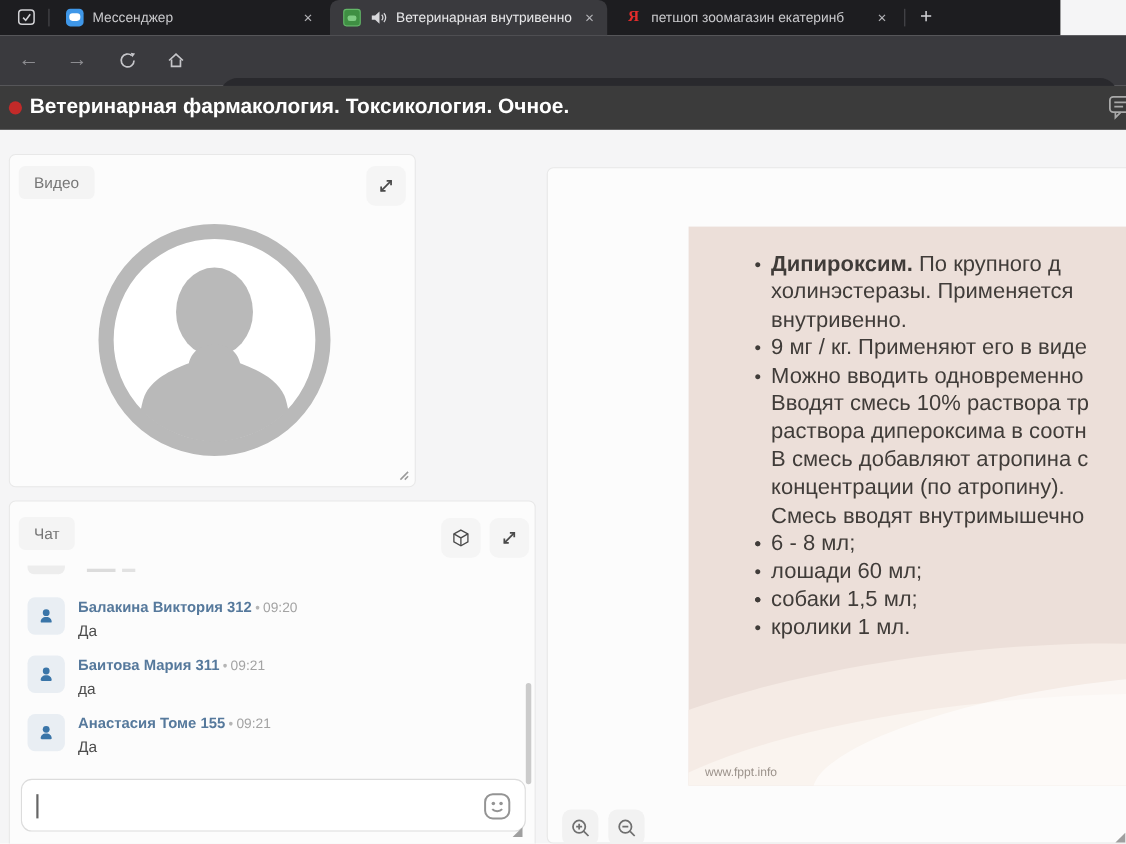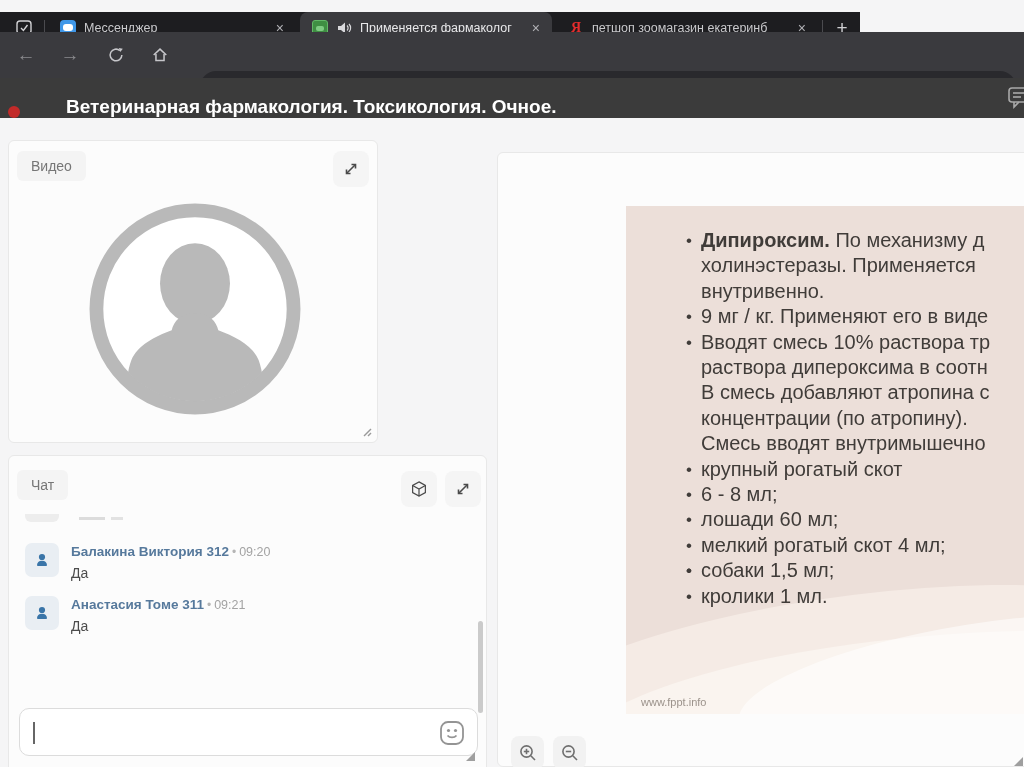--- a/index.html
+++ b/index.html
@@ -2,21 +2,21 @@
 <html><head>
 <meta charset="utf-8">
 <style>
   * { margin:0; padding:0; box-sizing:border-box; }
   html,body { width:1024px; height:767px; }
   #screen {
     position:relative; width:1024px; height:767px; overflow:hidden;
     background:#f5f5f6; font-family:"Liberation Sans", sans-serif;
   }
   
-  .tabbar { position:absolute; left:0; top:12px; width:860px; height:32px; background:#1d1d20; }
+  .tabbar { position:absolute; left:0; top:0; width:964px; height:32px; background:#1d1d20; }
   .ws-btn { position:absolute; left:12px; top:6px; width:24px; height:20px; display:flex; align-items:center; justify-content:center; }
   .tab-divider { position:absolute; top:8px; width:1px; height:16px; background:#4b4b4f; }
   .tab { position:absolute; top:0; height:32px; display:flex; align-items:center; gap:8px; padding:0 8px 0 12px; color:#c9c9cc; font-size:12.5px; white-space:nowrap; overflow:hidden; }
   .tab.active { background:#3a3a3e; border-radius:8px 8px 0 0; color:#e8e8ea; }
   .tab .label { flex:1 1 auto; overflow:hidden; white-space:nowrap; }
   .tab .close { flex:0 0 auto; font-size:14px; color:#b2b2b6; padding:0 4px; }
   .favicon { width:16px; height:16px; flex:0 0 auto; display:flex; align-items:center; justify-content:center; }
   .msgr { width:16px; height:16px; border-radius:4px; background:#3f97e8; position:relative; }
   .msgr::after { content:""; position:absolute; left:3px; top:4px; width:10px; height:7px; background:#fff; border-radius:3px; }
   .pruff { width:16px; height:16px; border-radius:3px; background:#3f8f43; border:1px solid #63b868; position:relative; }
@@ -24,21 +24,21 @@
   .ya { color:#e52c2c; font-weight:bold; font-size:14px; font-family:"Liberation Serif", serif; }
   .newtab { position:absolute; left:828px; top:2px; width:28px; height:28px; color:#cfcfd2; font-size:19px; display:flex; align-items:center; justify-content:center; }
   .toolbar { position:absolute; left:0; top:32px; width:1024px; height:46px; background:#3a3a3e; }
   .navbtn { position:absolute; top:10px; width:28px; height:26px; display:flex; align-items:center; justify-content:center; font-size:19px; }
   .nav-dim { color:#8c8c90; }
   .nav-lit { color:#c6c6ca; }
   .urlbar { position:absolute; left:200px; top:39px; width:816px; height:32px; background:#29292d; border-radius:16px; display:flex; align-items:center; padding:0 16px; gap:10px; }
   .url-domain { color:#e9e9ea; font-size:14px; }
   .url-path { color:#8f8f94; font-size:14px; }
   
-  .webhead { position:absolute; left:0; top:78px; width:1024px; height:40px; background:#3b3b3b; display:flex; align-items:flex-end;gap:39px; }
+  .webhead { position:absolute; left:0; top:78px; width:1024px; height:40px; background:#3b3b3b; display:flex; align-items:center; }
   .livedot { width:12px; height:12px; border-radius:50%; margin-left:8px; flex:0 0 auto; }
   .webtitle { color:#fff; font-weight:bold; font-size:19px; margin-left:7px; white-space:nowrap; }
   .head-chaticon { position:absolute; right:-8px; top:9px; width:24px; height:22px; }
   
   .card { position:absolute; background:#fcfcfc; border:1px solid #e8e8e8; border-radius:6px; }
   .pill { position:absolute; background:#f4f4f4; border-radius:6px; color:#767676; font-size:14px; padding:7px 14px; }
   .sqbtn { position:absolute; width:36px; height:36px; background:#f5f5f5; border-radius:8px; display:flex; align-items:center; justify-content:center; }
   .rs-handle { position:absolute; width:10px; height:10px; }
   
   #video-card { left:8px; top:140px; width:370px; height:303px; }
@@ -103,21 +103,21 @@
       <span class="favicon">
           <span class="pruff"></span>
         </span>
       <span class="favicon">
         <svg width="15" height="14" viewBox="0 0 15 14">
             <polygon points="1,5 4,5 8,1.5 8,12.5 4,9 1,9" fill="#d8d8db"></polygon>
             <path d="M10 4.5a3.4 3.4 0 0 1 0 5" fill="none" stroke="#d8d8db" stroke-width="1.2"></path>
             <path d="M12 3a5.8 5.8 0 0 1 0 8" fill="none" stroke="#d8d8db" stroke-width="1.2"></path>
           </svg>
       </span>
-      <span class="label">Применяется фармаколог</span>
+      <span class="label">Ветеринарная внутривенно</span>
       <span class="close">×</span>
     </div>
 
     <div class="tab" style="left:556px;width:262px">
       <span class="favicon ya">Я</span>
       <span class="label">петшоп зоомагазин екатеринб</span>
       <span class="close">×</span>
     </div>
 
     <div class="tab-divider" style="left:822px"></div>
@@ -219,31 +219,45 @@
             </svg>
     </div>
     <div class="msg-body">
       <div class="msg-head">
         <span class="msg-author">Балакина Виктория 312</span><span class="msg-sep">•</span><span class="msg-time">09:20</span>
       </div>
       <div class="msg-text">Да</div>
     </div>
   </div>
 
-
   <div class="msg">
     <div class="msg-avatar">
       <svg width="16" height="16" viewBox="0 0 16 16" fill="#3a75a8">
               <circle cx="8" cy="5" r="3.1"></circle>
               <path d="M8 8.8c-3.2 0-5 1.9-5 4.4 0 .5.4.8.9.8h8.2c.5 0 .9-.3.9-.8 0-2.5-1.8-4.4-5-4.4z"></path>
             </svg>
     </div>
     <div class="msg-body">
       <div class="msg-head">
-        <span class="msg-author">Анастасия Томе 311</span><span class="msg-sep">•</span><span class="msg-time">09:21</span>
+        <span class="msg-author">Баитова Мария 311</span><span class="msg-sep">•</span><span class="msg-time">09:21</span>
+      </div>
+      <div class="msg-text">да</div>
+    </div>
+  </div>
+
+  <div class="msg">
+    <div class="msg-avatar">
+      <svg width="16" height="16" viewBox="0 0 16 16" fill="#3a75a8">
+              <circle cx="8" cy="5" r="3.1"></circle>
+              <path d="M8 8.8c-3.2 0-5 1.9-5 4.4 0 .5.4.8.9.8h8.2c.5 0 .9-.3.9-.8 0-2.5-1.8-4.4-5-4.4z"></path>
+            </svg>
+    </div>
+    <div class="msg-body">
+      <div class="msg-head">
+        <span class="msg-author">Анастасия Томе 155</span><span class="msg-sep">•</span><span class="msg-time">09:21</span>
       </div>
       <div class="msg-text">Да</div>
     </div>
   </div>
 </div>
 
     <div class="chat-scroll"></div>
 
     <div class="chat-input-wrap">
       <input class="chat-input" value="" style="">
@@ -261,77 +275,77 @@
   </div>
 
   <div class="card" id="pres-card">
 
     <div id="slide" style="background: rgb(236, 223, 217); color: rgb(64, 60, 57);">
       <div class="wave w1"></div>
       <div class="wave w2"></div>
       <div class="wave w3"></div>
       <div class="slide-lines">
   <div class="slide-line">
-    <span class="sl-bullet">•</span><b class="sl-strong">Дипироксим.</b><span class="sl-text"> По механизму д</span>
+    <span class="sl-bullet">•</span><b class="sl-strong">Дипироксим.</b><span class="sl-text"> По крупного д</span>
   </div>
 
   <div class="slide-line">
     <span class="sl-bullet"></span><b class="sl-strong"></b><span class="sl-text">холинэстеразы.  Применяется</span>
   </div>
 
   <div class="slide-line">
     <span class="sl-bullet"></span><b class="sl-strong"></b><span class="sl-text">внутривенно.</span>
   </div>
 
   <div class="slide-line">
     <span class="sl-bullet">•</span><b class="sl-strong"></b>
   </div>
 
   <div class="slide-line">
     <span class="sl-bullet"></span><b class="sl-strong"></b><span class="sl-text">9 мг / кг. Применяют его в виде</span>
   </div>
 
   <div class="slide-line">
+    <span class="sl-bullet">•</span><b class="sl-strong"></b><span class="sl-text">Можно вводить одновременно</span>
+  </div>
+
+  <div class="slide-line">
+    <span class="sl-bullet"></span><b class="sl-strong"></b><span class="sl-text">Вводят смесь 10% раствора тр</span>
+  </div>
+
+  <div class="slide-line">
+    <span class="sl-bullet"></span><b class="sl-strong"></b><span class="sl-text">раствора дипероксима в соотн</span>
+  </div>
+
+  <div class="slide-line">
+    <span class="sl-bullet"></span><b class="sl-strong"></b><span class="sl-text">В смесь добавляют атропина с</span>
+  </div>
+
+  <div class="slide-line">
+    <span class="sl-bullet"></span><b class="sl-strong"></b><span class="sl-text">концентрации (по атропину).</span>
+  </div>
+
+  <div class="slide-line">
+    <span class="sl-bullet"></span><b class="sl-strong"></b><span class="sl-text">Смесь вводят внутримышечно</span>
+  </div>
+
+  <div class="slide-line">
     <span class="sl-bullet">•</span><b class="sl-strong"></b>
   </div>
 
   <div class="slide-line">
-    <span class="sl-bullet"></span><b class="sl-strong"></b><span class="sl-text">Вводят смесь 10% раствора тр</span>
-  </div>
-
-  <div class="slide-line">
-    <span class="sl-bullet"></span><b class="sl-strong"></b><span class="sl-text">раствора дипероксима в соотн</span>
-  </div>
-
-  <div class="slide-line">
-    <span class="sl-bullet"></span><b class="sl-strong"></b><span class="sl-text">В смесь добавляют атропина с</span>
-  </div>
-
-  <div class="slide-line">
-    <span class="sl-bullet"></span><b class="sl-strong"></b><span class="sl-text">концентрации (по атропину).</span>
-  </div>
-
-  <div class="slide-line">
-    <span class="sl-bullet"></span><b class="sl-strong"></b><span class="sl-text">Смесь вводят внутримышечно</span>
-  </div>
-
-  <div class="slide-line">
-    <span class="sl-bullet">•</span><b class="sl-strong"></b><span class="sl-text">крупный рогатый скот</span>
-  </div>
-
-  <div class="slide-line">
     <span class="sl-bullet">•</span><b class="sl-strong"></b><span class="sl-text">6 - 8 мл;</span>
   </div>
 
   <div class="slide-line">
     <span class="sl-bullet">•</span><b class="sl-strong"></b><span class="sl-text">лошади 60 мл;</span>
   </div>
 
   <div class="slide-line">
-    <span class="sl-bullet">•</span><b class="sl-strong"></b><span class="sl-text">мелкий рогатый скот 4 мл;</span>
+    <span class="sl-bullet">•</span><b class="sl-strong"></b>
   </div>
 
   <div class="slide-line">
     <span class="sl-bullet">•</span><b class="sl-strong"></b>
   </div>
 
   <div class="slide-line">
     <span class="sl-bullet">•</span><b class="sl-strong"></b><span class="sl-text">собаки 1,5 мл;</span>
   </div>
 

